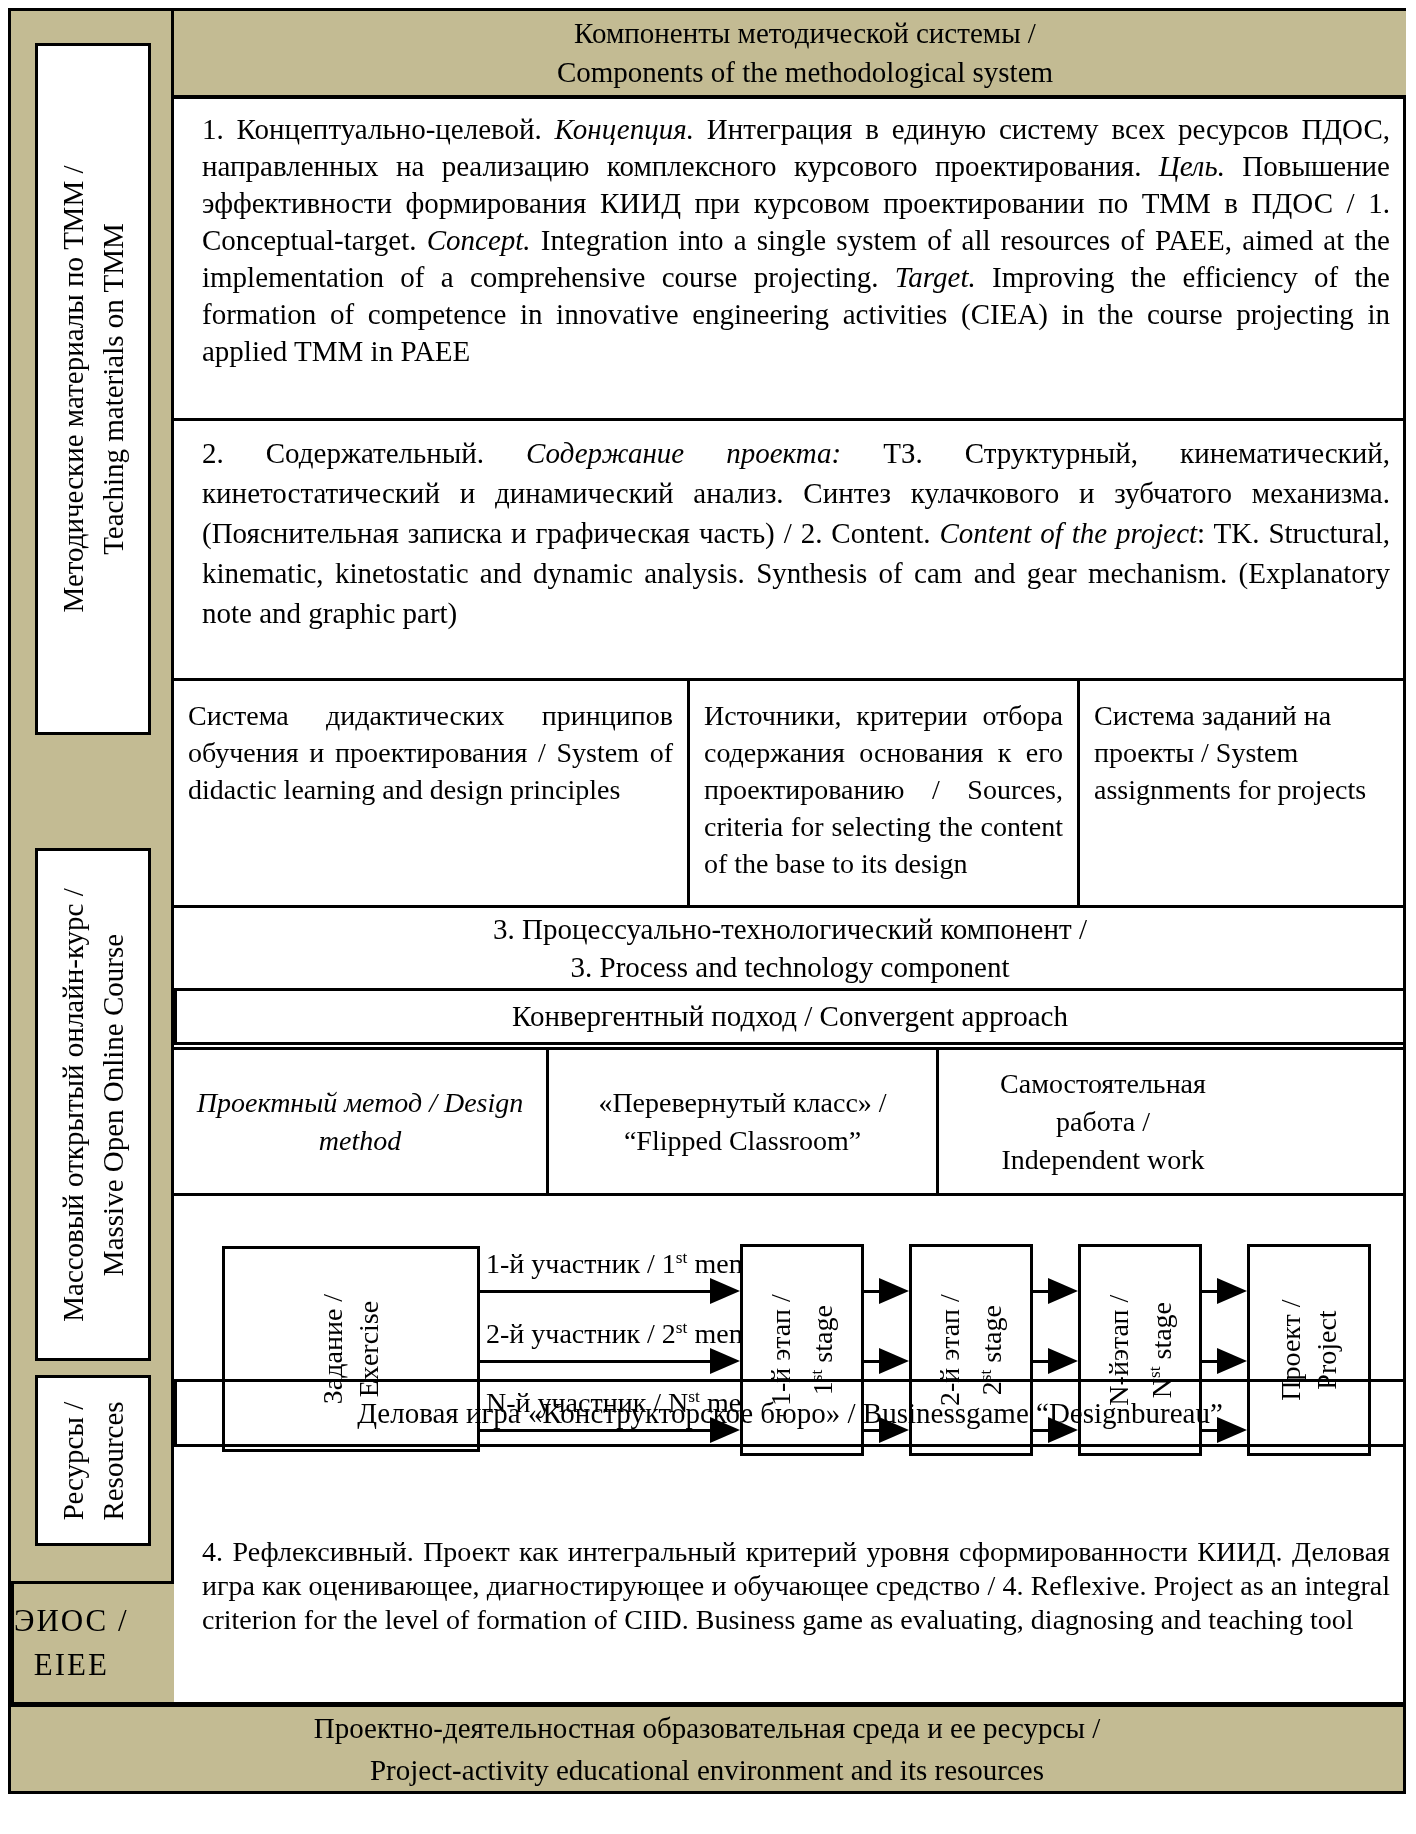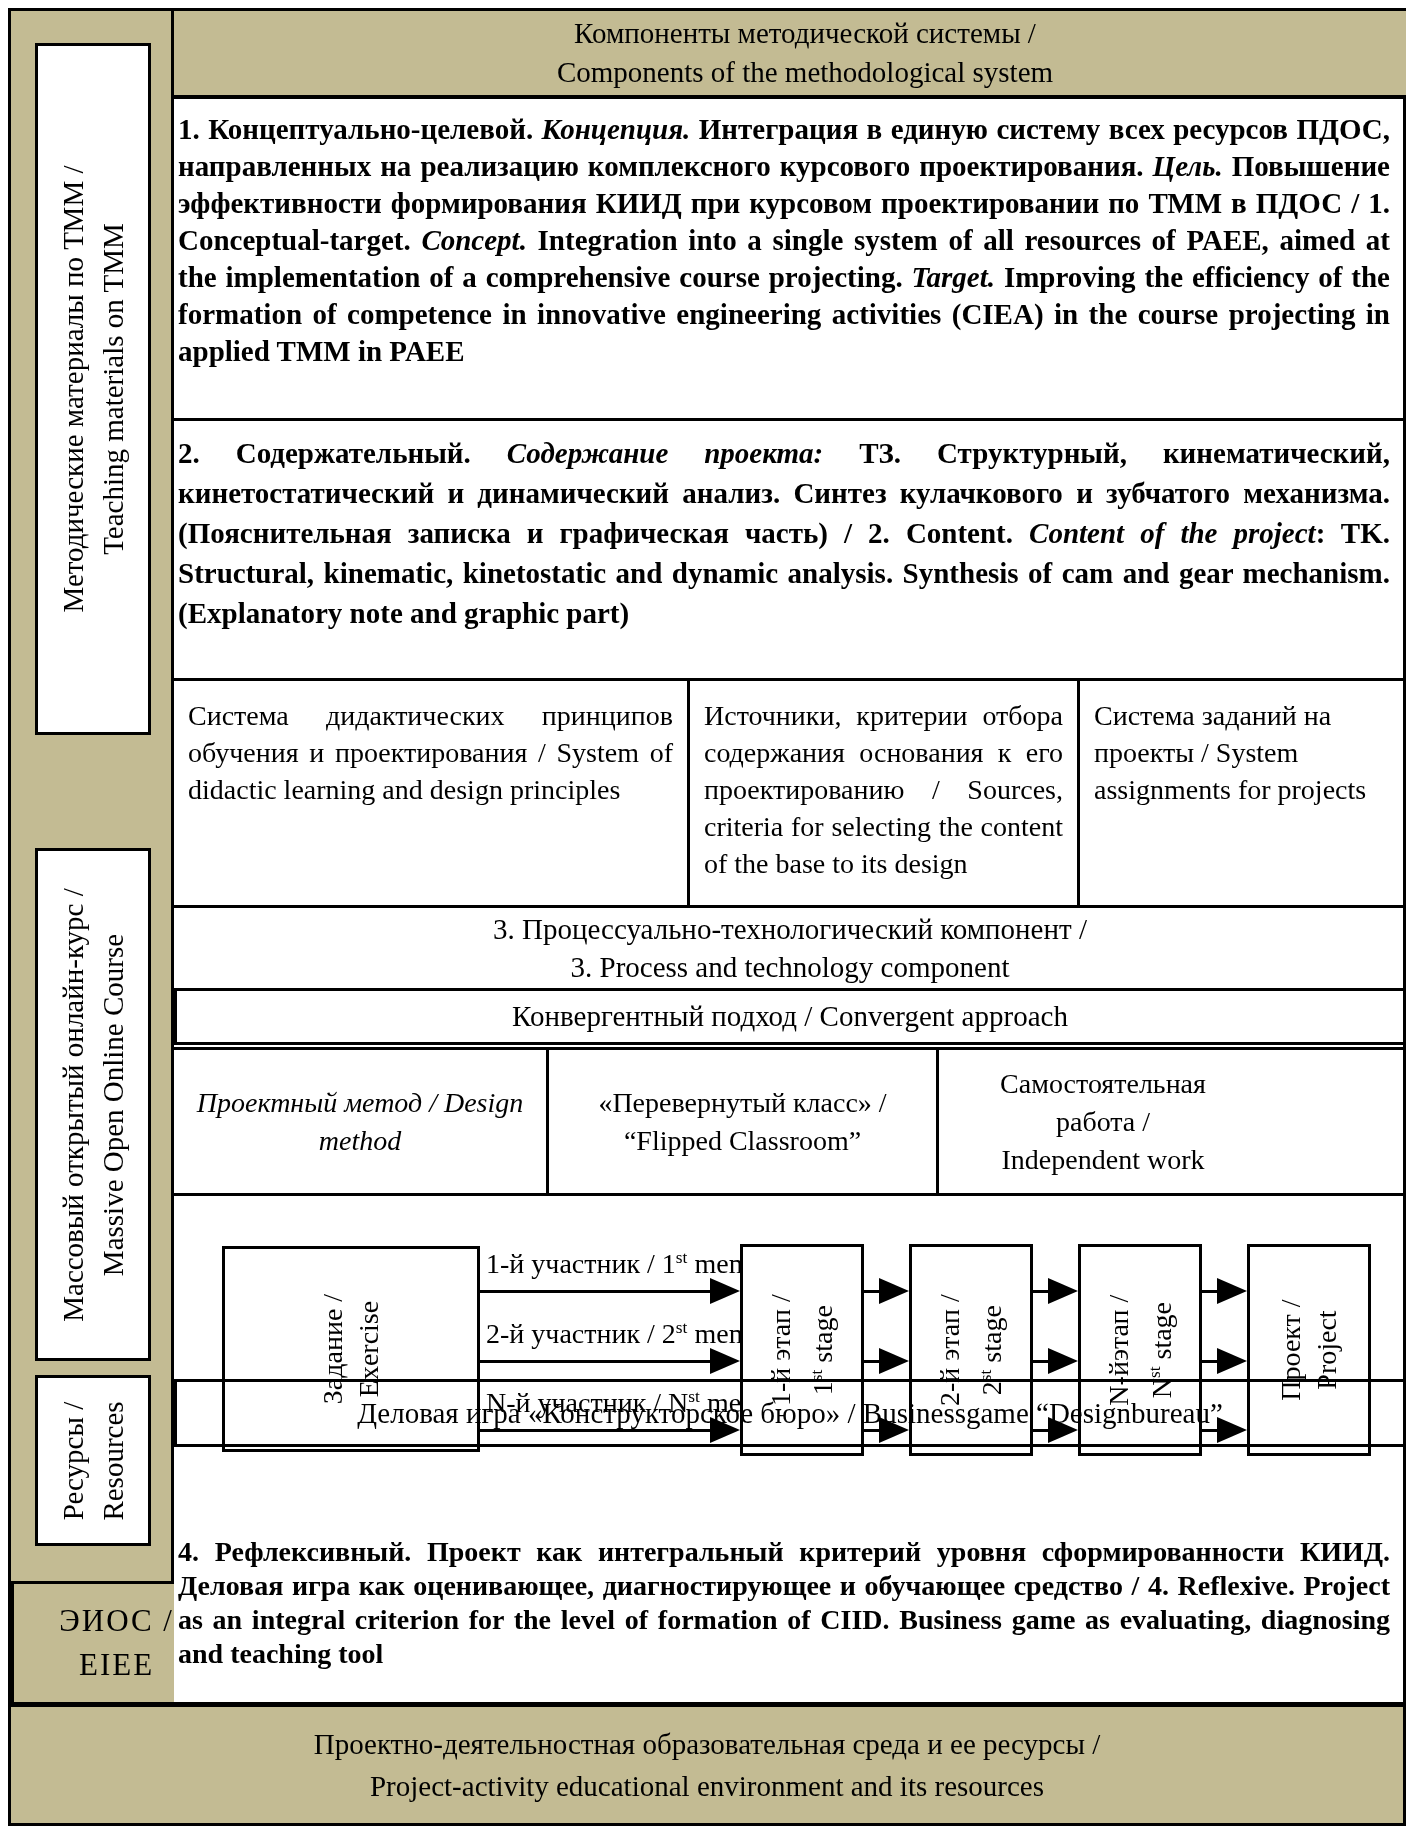--- a/index.html
+++ b/index.html
@@ -12,33 +12,33 @@
              border-right:3px solid #000; }
   .vbox { position:absolute; background:#fff; border:3px solid #000;
           display:flex; align-items:center; justify-content:center; overflow:hidden; }
   .vtext { transform:rotate(-90deg); white-space:nowrap; text-align:center;
            font-size:29px; line-height:40px; }
   .sb1 { left:24px; top:32px;  width:116px; height:692px; }
   .sb2 { left:24px; top:837px; width:116px; height:513px; }
   .sb3 { left:24px; top:1364px;width:116px; height:171px; }
   .eiee { position:absolute; left:0px; top:1570px; width:166px; height:124px;
           background:var(--tan); border:3px solid #000; display:flex; align-items:center;
-          justify-content:flex-end; text-align:center; font-size:31px; line-height:44px;
+          justify-content:flex-start; text-align:center; font-size:31px; line-height:44px;
           letter-spacing:2px; }
 
   
   .main { position:absolute; left:174px; top:8px; width:1232px; height:1694px;
           background:#fff; border-top:3px solid #000; border-right:3px solid #000; }
   .sec { position:absolute; left:0; width:1232px; }
 
   .header { top:0; height:88px; background:var(--tan); border-bottom:4px solid #000;
             display:flex; flex-direction:column; align-items:center; justify-content:center;
             text-align:center; font-size:29px; line-height:39px;padding-left:30px; }
 
-  .para { text-align:justify; padding:12px 16px 0 4px; font-size:29px;font-weight:bold; }
+  .para { text-align:justify; padding:12px 16px 0 28px; font-size:29px; }
   .block1 { top:88px;  height:322px; border-bottom:3px solid #000; line-height:37px; }
   .block2 { top:410px; height:260px; border-bottom:3px solid #000; line-height:40px; }
 
   .cols { top:670px; height:227px; border-bottom:3px solid #000; display:flex; }
   .cell { padding:16px 14px 0 14px; font-size:28px; line-height:37px; text-align:justify; }
   .cell1 { width:516px; border-right:3px solid #000; }
   .cell2 { width:390px; border-right:3px solid #000; }
   .cell3 { width:326px; text-align:left; }
 
   .heading3 { top:897px; height:80px; display:flex; flex-direction:column; align-items:center;
@@ -70,21 +70,21 @@
   .shaft { flex:1; height:3px; background:#000; }
   .ahead { width:0; height:0; border-left:30px solid #000;
            border-top:13px solid transparent; border-bottom:13px solid transparent; }
   sup { font-size:0.62em; }
 
   .bgame { top:1368px; height:68px; border:3px solid #000; display:flex; align-items:center;
            justify-content:center; text-align:center; font-size:29px; }
   .block4 { top:1512px; height:182px; line-height:34px; font-size:28px; }
 
   
-  .footer { position:absolute; left:8px; top:1702px; width:1398px; height:124px;
+  .footer { position:absolute; left:8px; top:1702px; width:1398px; height:92px;
             background:var(--tan); border:3px solid #000; border-top:5px solid #000;
             display:flex; flex-direction:column; align-items:center; justify-content:center;
             text-align:center; font-size:29px; line-height:42px; }
 </style>
 </head>
 <body>
 
 <div class="page">
 
   <div class="sidebar">

